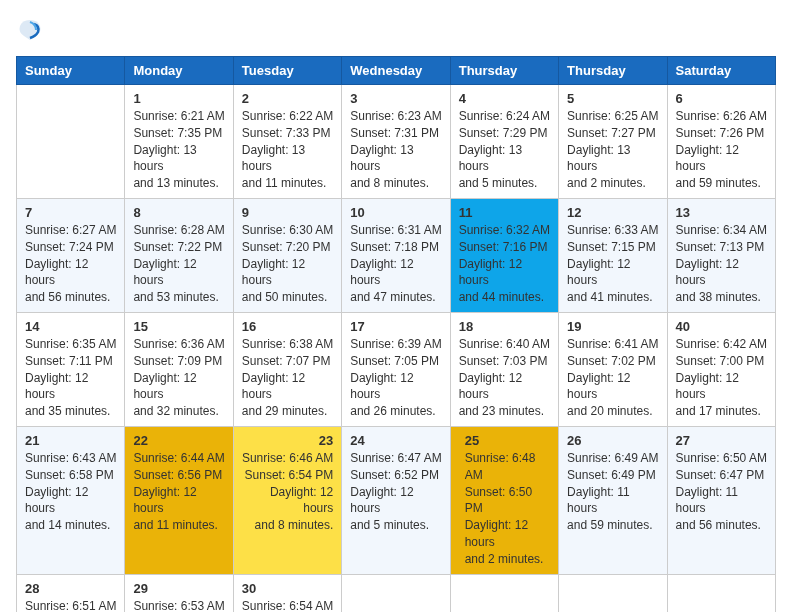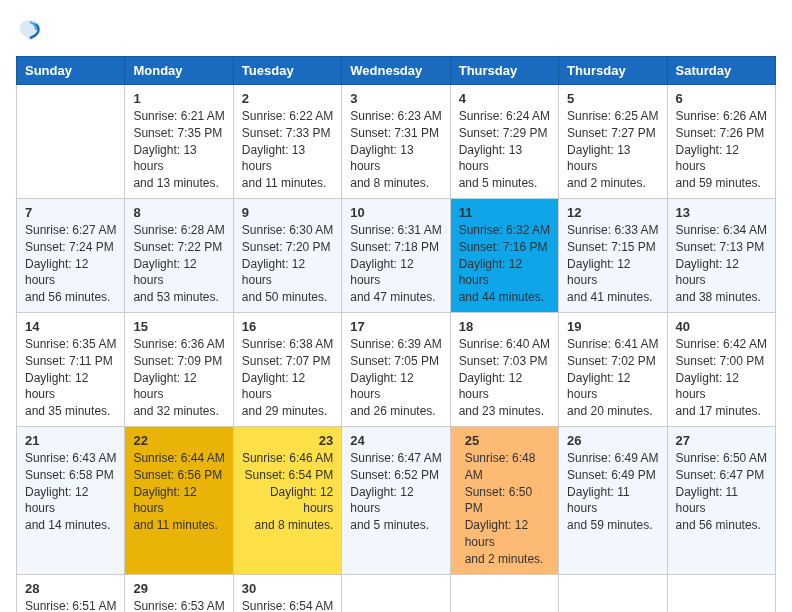--- a/index.html
+++ b/index.html
@@ -228,21 +228,21 @@
           <div class="day-info">Sunrise: 6:44 AM<br>Sunset: 6:56 PM<br>Daylight: 12 hours<br>and 11 minutes.</div>
         </td>
         <td style="background: #fde047; text-align: right;">
           <span class="day-number">23</span>
           <div class="day-info">Sunrise: 6:46 AM<br>Sunset: 6:54 PM<br>Daylight: 12 hours<br>and 8 minutes.</div>
         </td>
         <td style="background: rgb(242, 247, 253);">
           <span class="day-number">24</span>
           <div class="day-info">Sunrise: 6:47 AM<br>Sunset: 6:52 PM<br>Daylight: 12 hours<br>and 5 minutes.</div>
         </td>
-        <td style="background: #fdba74; padding-left: 14px;">
+        <td style="background: #eab308; padding-left: 14px;">
           <span class="day-number">25</span>
           <div class="day-info">Sunrise: 6:48 AM<br>Sunset: 6:50 PM<br>Daylight: 12 hours<br>and 2 minutes.</div>
         </td>
         <td style="background: rgb(242, 247, 253);">
           <span class="day-number">26</span>
           <div class="day-info">Sunrise: 6:49 AM<br>Sunset: 6:49 PM<br>Daylight: 11 hours<br>and 59 minutes.</div>
         </td>
         <td style="background: rgb(242, 247, 253);">
           <span class="day-number">27</span>
           <div class="day-info">Sunrise: 6:50 AM<br>Sunset: 6:47 PM<br>Daylight: 11 hours<br>and 56 minutes.</div>

